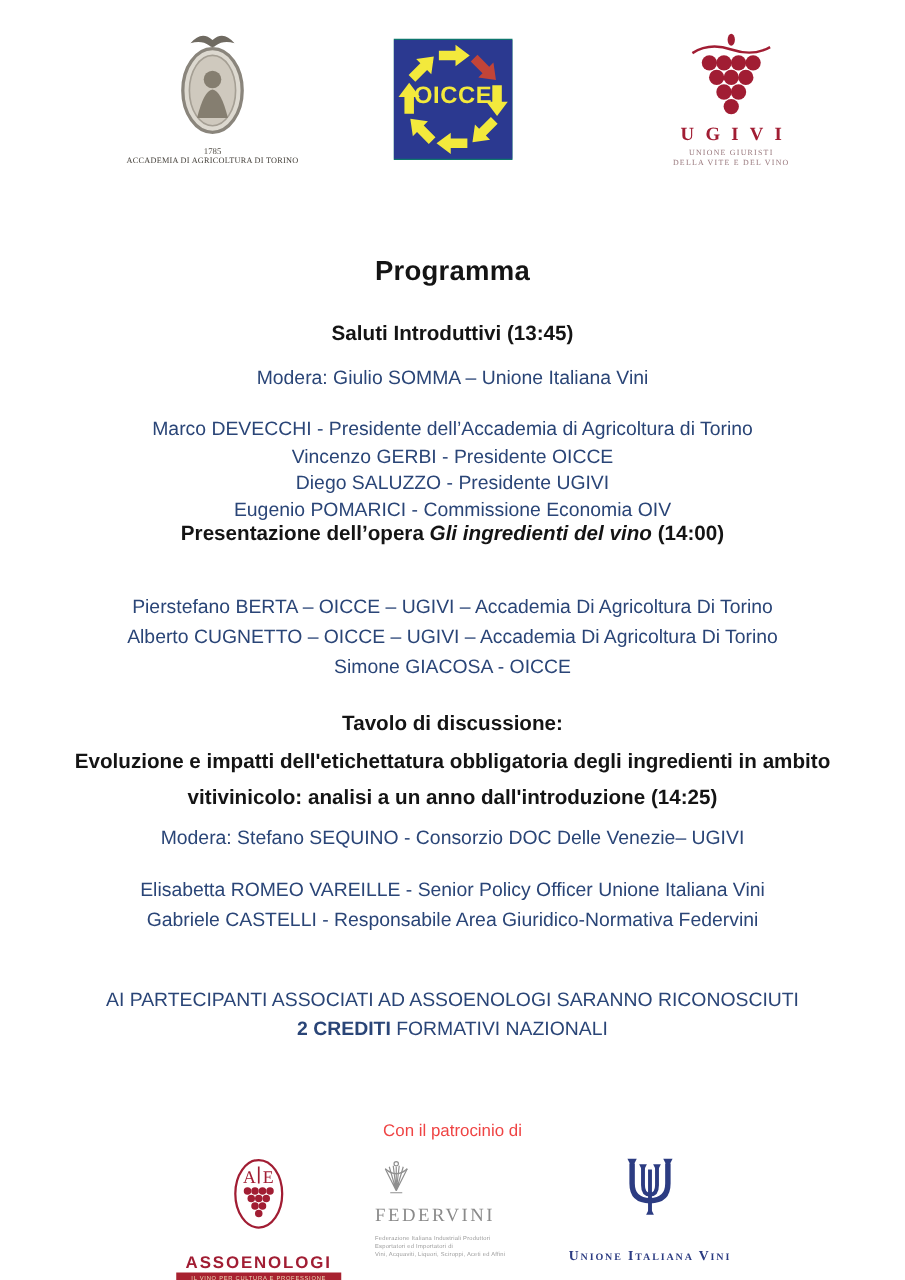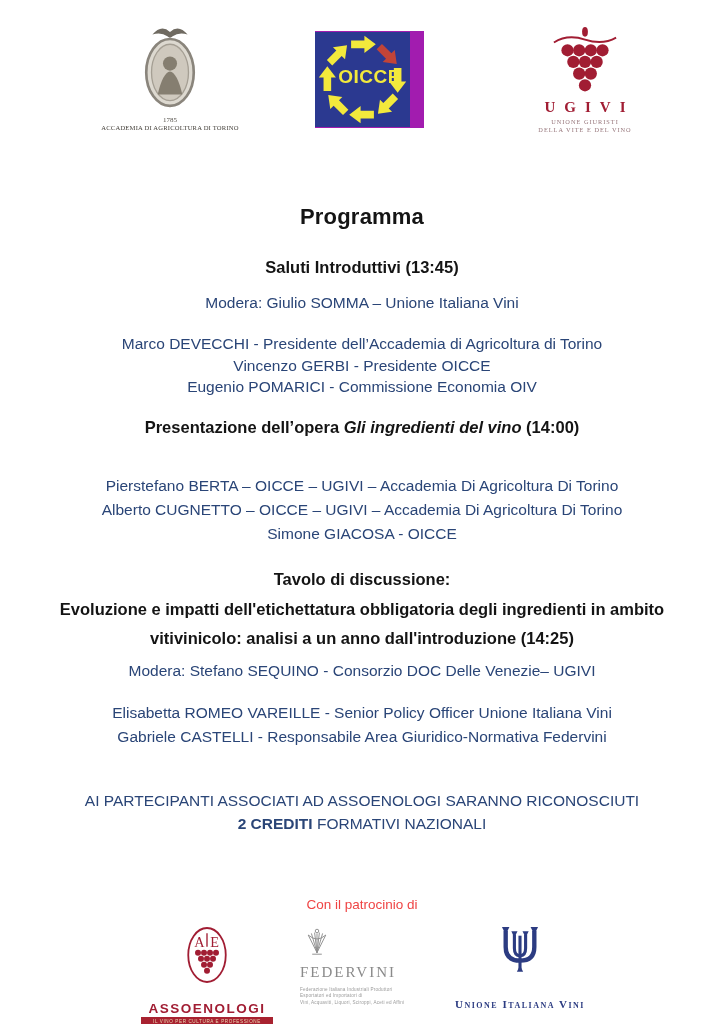--- a/index.html
+++ b/index.html
@@ -20,21 +20,21 @@
   .italic{font-style:italic;}
   .bold{font-weight:700;}
   .credits div{line-height:23px;font-size:15.5px;color:#2a4577;}
   .patronage{top:897px;font-size:13.5px;color:#ef4444;}
 
   
   .logo-acc{top:24px;left:95px;width:150px;text-align:center;color:#3e3a34;}
   .logo-acc .acc-year{font-family:"Liberation Serif",serif;font-size:7px;line-height:7px;margin-top:1px;color:#55514a;}
   .logo-acc .acc-cap{font-family:"Liberation Serif",serif;font-size:6.6px;line-height:8px;letter-spacing:.2px;color:#45413b;}
 
-  .logo-oicce{top:31px;left:315px;width:109px;height:97px;background:#a21caf;}
+  .logo-oicce{top:31px;left:315px;width:95px;height:97px;background:#0f766e;}
   .oicce-label{position:absolute;top:0;left:0;right:0;bottom:6px;display:flex;align-items:center;justify-content:center;
     color:#f3e93c;font-weight:800;font-size:19px;letter-spacing:.5px;}
 
   .logo-ugivi{top:26px;left:525px;width:120px;text-align:center;}
   .ugivi-name{font-family:"Liberation Serif",serif;color:#a11d33;font-size:15px;font-weight:600;letter-spacing:9px;margin-left:9px;margin-top:1px;}
   .ugivi-cap{font-family:"Liberation Serif",serif;color:#97767b;font-size:6.3px;line-height:7.5px;letter-spacing:1px;margin-top:2px;}
 
   
   .logo-asso{top:925px;left:137px;width:140px;text-align:center;}
   .asso-name{color:#a11d33;font-weight:800;font-size:13.5px;letter-spacing:1.5px;margin-top:12px;}
@@ -121,20 +121,21 @@
 
 <div class="abs center title-main">Programma</div>
 
 <div class="abs center h-black" style="top:258px">Saluti Introduttivi (13:45)</div>
 
 <div class="abs center t-blue" style="top:294px">Modera: Giulio SOMMA – Unione Italiana Vini</div>
 
 <div class="abs center t-blue speakers" style="top:333px">
   <div>Marco DEVECCHI - Presidente dell’Accademia di Agricoltura di Torino</div>
   <div>Vincenzo GERBI - Presidente OICCE</div>
+  <div>Diego SALUZZO - Presidente UGIVI</div>
   <div>Eugenio POMARICI - Commissione Economia OIV</div>
 </div>
 
 <div class="abs center h-black" style="top:418px">
   <span>Presentazione dell’opera </span><span class="italic">Gli ingredienti del vino</span><span> (14:00)</span>
 </div>
 
 <div class="abs center t-blue speakers-wide" style="top:474px">
   <div>Pierstefano BERTA – OICCE – UGIVI – Accademia Di Agricoltura Di Torino</div>
   <div>Alberto CUGNETTO – OICCE – UGIVI – Accademia Di Agricoltura Di Torino</div>

